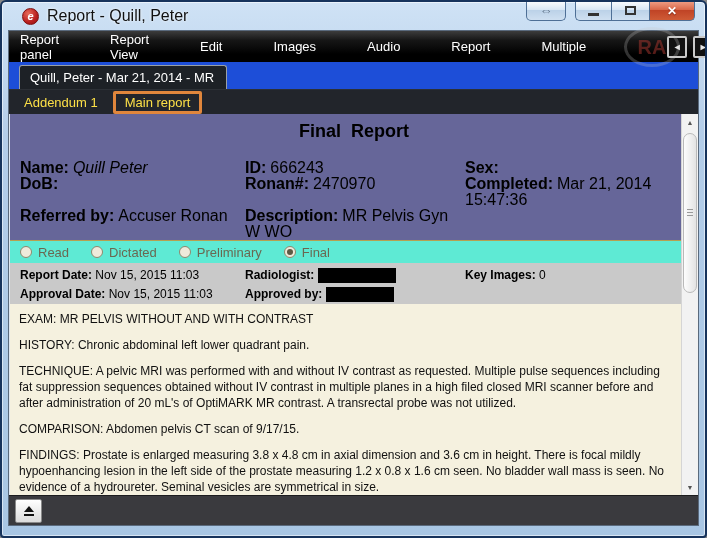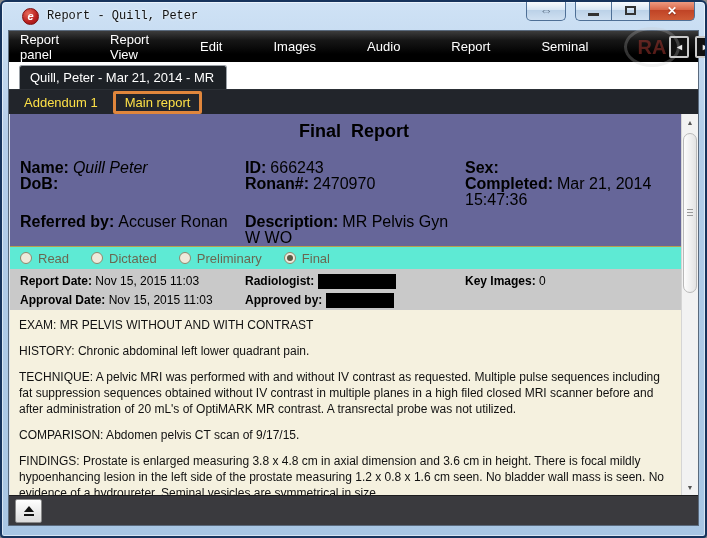--- a/index.html
+++ b/index.html
@@ -14,21 +14,21 @@
     box-shadow:inset 0 0 0 1px rgba(255,255,255,.55);
   }
 
   
   .titlebar{ height:28px; display:flex; align-items:center; position:relative; }
   .app-icon{ width:17px; height:17px; border-radius:50%;
     background:radial-gradient(circle at 35% 30%, #e66a5a, #b91f1f 60%, #8f1414);
     color:#fff; font-size:11px; font-weight:bold; font-style:italic;
     display:flex; align-items:center; justify-content:center;
     margin:0 8px 0 14px; border:1px solid #7e1010; }
-  .title-text{ font-size:12px; color:#111; text-shadow:0 0 3px #fff;font-family:Liberation Mono, monospace; }
+  .title-text{ font-size:16px; color:#111; text-shadow:0 0 3px #fff; }
   .win-controls{ position:absolute; top:-1px; right:4px; display:flex; align-items:flex-start; }
   .win-btn{ height:20px; border:1px solid #4e6f96; border-top:none;
     background:linear-gradient(#fdfeff,#d9e7f5 45%,#bcd2e8 50%,#cfe0f1);
     display:flex; align-items:center; justify-content:center; cursor:default; }
   .btn-resize{ width:40px; border-radius:0 0 5px 5px; margin-right:9px; color:#5c6f85; font-size:13px; font-weight:bold; }
   .btn-min{ width:36px; border-radius:0 0 0 5px; border-right:none; }
   .btn-min i{ display:block; width:11px; height:3px; background:#333; margin-top:8px; }
   .btn-max{ width:38px; border-right:none; }
   .btn-max i{ display:block; width:11px; height:9px; border:2px solid #333; background:transparent; }
   .btn-close{ width:46px; border-radius:0 0 5px 0;
@@ -68,42 +68,42 @@
   .book .pg{ position:absolute; width:16px; height:14px; background:linear-gradient(#fafafa,#b5b5b5);
     border:1px solid #555; border-radius:1px 4px 4px 1px; }
   .book .pg1{ top:1px; left:4px; transform:skewX(-12deg); }
   .book .pg2{ top:4px; left:1px; transform:skewX(-12deg); }
   .watermark{ position:absolute; right:18px; top:-4px; width:56px; height:40px;
     border:3px solid rgba(200,200,200,.25); border-radius:50%;
     color:rgba(190,60,50,.45); font-size:20px; font-weight:bold;
     display:flex; align-items:center; justify-content:center; pointer-events:none; }
 
   
-  .tabbar{ height:27px; flex:0 0 27px; background:#ffffff; display:flex; align-items:flex-end; }
+  .tabbar{ height:27px; flex:0 0 27px; background:#1d4ed8; display:flex; align-items:flex-end; }
   .study-tab{ margin-left:10px; background:#1d2126; border:1px solid #9aa0a6; border-bottom:none;
     border-radius:3px 3px 0 0; color:#fff; font-size:13px; padding:4px 12px 4px 10px; cursor:default; }
 
   
   .subtabbar{ height:25px; flex:0 0 25px; background:#22252b; display:flex; align-items:center;
     border-top:1px solid #2c3036; }
   .subtab{ color:#fde047; font-size:13px; padding:2px 9px; margin-left:6px; cursor:default; }
   .subtab.highlight{ border:3px solid #e0863c; border-radius:2px; padding:1px 9px; }
 
   
   .doc{ flex:1 1 auto; position:relative; display:flex; flex-direction:column; overflow:hidden;
     border-left:1px solid #dfe7f0; }
 
   .report-header{ flex:0 0 116px; background:#666699; color:#000; padding:5px 10px 0 10px; }
   .report-title{ text-align:center; font-size:18px; font-weight:bold; white-space:pre; margin-top:2px; }
   .fields{ margin-top:18px; display:grid; grid-template-columns:225px 220px auto;
     font-size:16px; line-height:16px; }
   .field b{ font-weight:bold; }
   .field .val{ margin-left:4px; }
   .field .italic{ font-style:italic; }
-  .row3{ margin-top:6px; }
+  .row3{ margin-top:0; }
 
   .status-bar{ flex:0 0 23px; background:#5eead4; display:flex; align-items:center;
     padding-left:10px; gap:22px; border-top:1px solid #b5a050; }
   .radio-opt{ display:flex; align-items:center; gap:6px; color:#6a6852; font-size:13px; cursor:default; }
   .radio{ width:12px; height:12px; border-radius:50%; background:#efeadb; border:1px solid #8d886e;
     position:relative; }
   .radio.selected:after{ content:""; position:absolute; inset:2px; border-radius:50%; background:#5c5a45; }
 
   .meta-bar{ flex:0 0 41px; background:#c9c9c9; padding:3px 10px 0 10px;
     display:grid; grid-template-columns:225px 220px auto; font-size:12px; line-height:18px; }
@@ -159,21 +159,21 @@
 
   <div class="app">
 
     <div class="menubar">
       <div class="menu-item">Report panel</div>
       <div class="menu-item">Report View</div>
       <div class="menu-item">Edit</div>
       <div class="menu-item">Images</div>
       <div class="menu-item">Audio</div>
       <div class="menu-item">Report</div>
-      <div class="menu-item">Seminal</div>
+      <div class="menu-item">Multiple</div>
       <div class="tb-sep"></div>
       <div class="toolbar">
         <div class="tb-icon nav-box">◄</div>
         <div class="tb-icon nav-box">►</div>
         <div class="tb-icon coins">
           <b></b>
             <b></b>
             <b></b>
           <span class="badge">+</span>
         </div>

